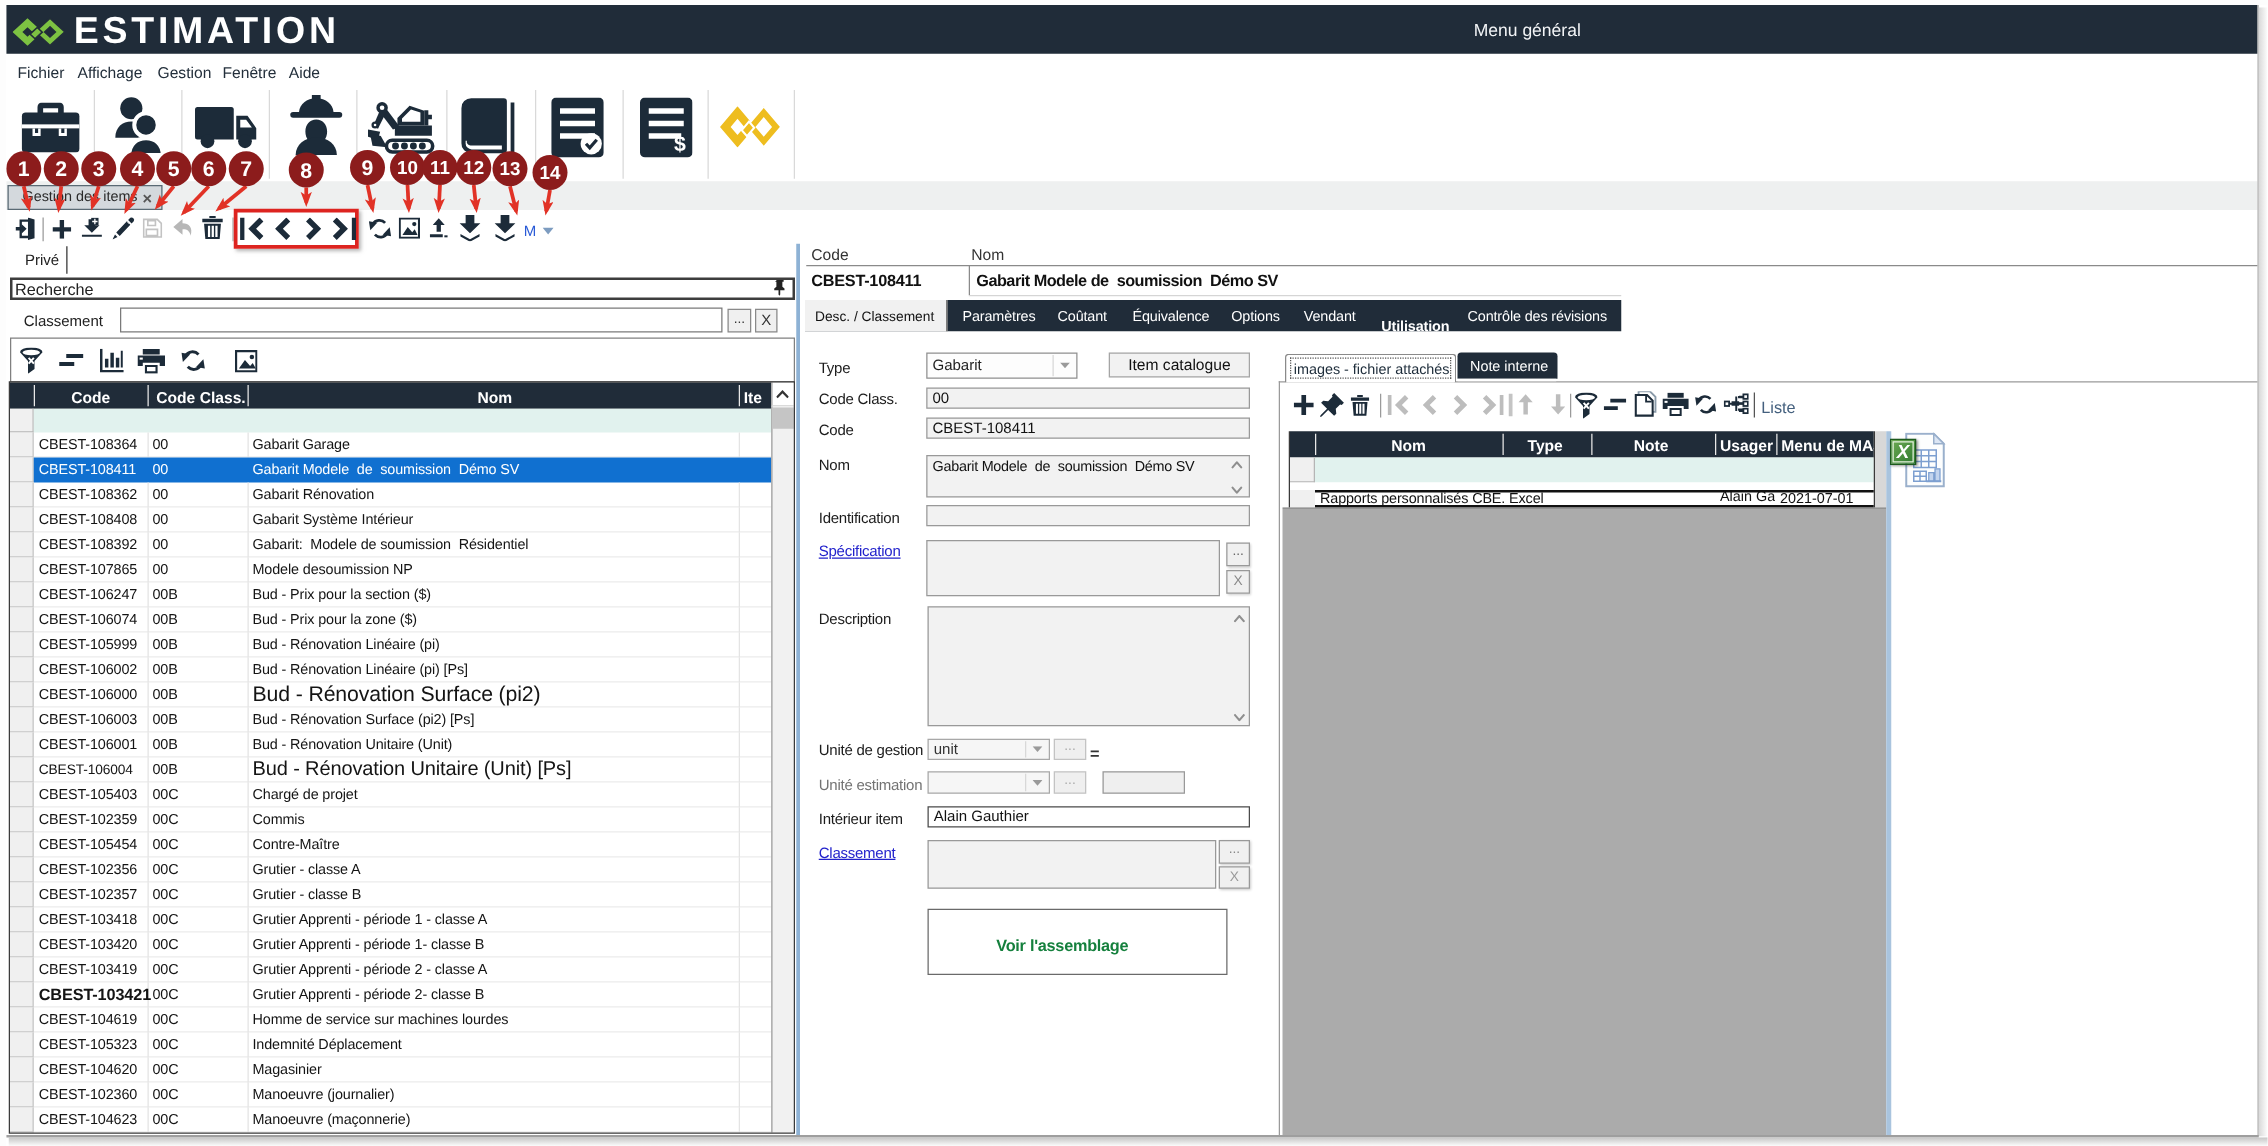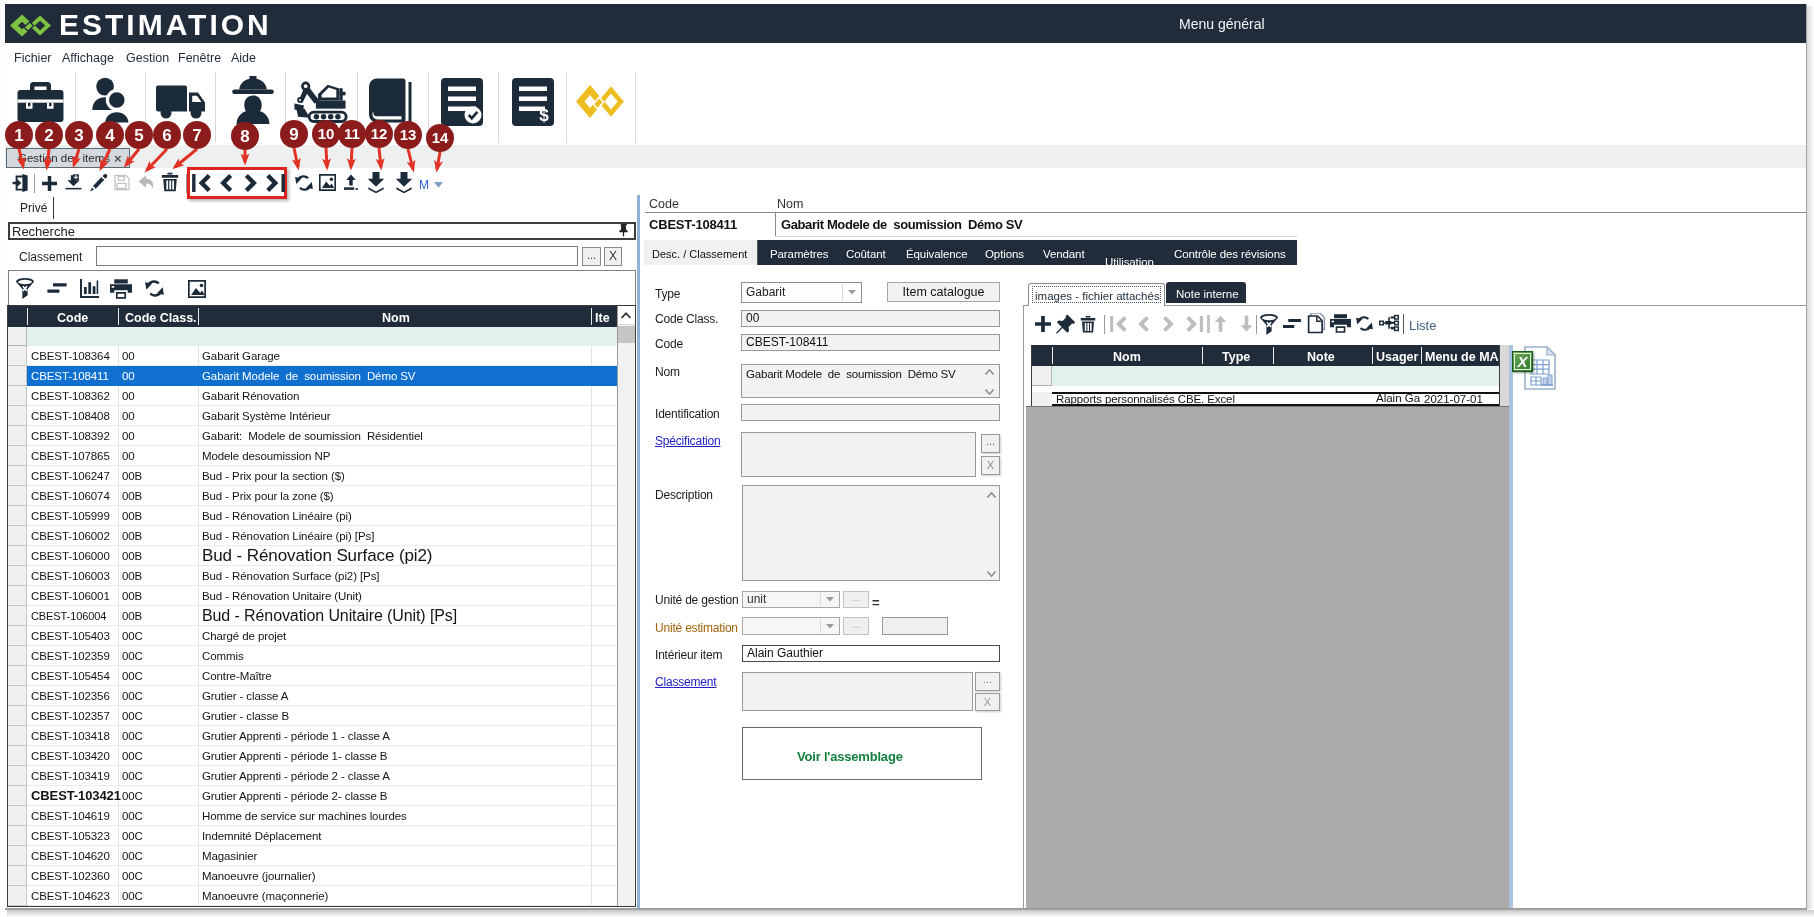--- a/index.html
+++ b/index.html
@@ -464,31 +464,31 @@
     <div class="ab" style="left:781px;top:216px;font-size:13px;color:#111;font-weight:bold;line-height:17px;white-space:pre;letter-spacing:-0.4px;">Gabarit Modele de  soumission  Démo SV</div>
     <div class="ab" style="left:775px;top:236px;width:522px;height:1px;background:#d5d5d5;"></div>
     <div class="ab" style="left:644px;top:240px;width:653px;height:25px;background:#202c39;"></div>
     <div class="ab" style="left:644px;top:240px;width:114px;height:25px;background:#f1f1f1;border-right:1px solid #555;"></div>
     <div class="ab" style="left:652px;top:247px;font-size:11px;color:#111;font-weight:normal;line-height:15.5px;white-space:pre;">Desc. / Classement</div>
     <div class="ab" style="left:770px;top:247px;font-size:11.5px;color:#fff;font-weight:normal;line-height:15.5px;white-space:pre;letter-spacing:-0.1px;">Paramètres</div>
     <div class="ab" style="left:846px;top:247px;font-size:11.5px;color:#fff;font-weight:normal;line-height:15.5px;white-space:pre;letter-spacing:-0.1px;">Coûtant</div>
     <div class="ab" style="left:906px;top:247px;font-size:11.5px;color:#fff;font-weight:normal;line-height:15.5px;white-space:pre;letter-spacing:-0.1px;">Équivalence</div>
     <div class="ab" style="left:985px;top:247px;font-size:11.5px;color:#fff;font-weight:normal;line-height:15.5px;white-space:pre;letter-spacing:-0.1px;">Options</div>
     <div class="ab" style="left:1043px;top:247px;font-size:11.5px;color:#fff;font-weight:normal;line-height:15.5px;white-space:pre;letter-spacing:-0.1px;">Vendant</div>
-    <div class="ab" style="left:1105px;top:255px;font-size:11.5px;color:#fff;font-weight:normal;line-height:15.5px;white-space:pre;letter-spacing:-0.1px;">Utilisation</div>
+    <div class="ab" style="left:1105px;top:255px;font-size:11.5px;color:#fff;font-weight:bold;line-height:15.5px;white-space:pre;letter-spacing:-0.1px;">Utilisation</div>
     <div class="ab" style="left:1174px;top:247px;font-size:11.5px;color:#fff;font-weight:normal;line-height:15.5px;white-space:pre;letter-spacing:-0.1px;">Contrôle des révisions</div>
     <div class="ab" style="left:655px;top:286px;font-size:12px;color:#1c1c1c;font-weight:normal;line-height:16px;white-space:pre;letter-spacing:-0.2px;">Type</div>
     <div class="ab" style="left:655px;top:311px;font-size:12px;color:#1c1c1c;font-weight:normal;line-height:16px;white-space:pre;letter-spacing:-0.2px;">Code Class.</div>
     <div class="ab" style="left:655px;top:336px;font-size:12px;color:#1c1c1c;font-weight:normal;line-height:16px;white-space:pre;letter-spacing:-0.2px;">Code</div>
     <div class="ab" style="left:655px;top:364px;font-size:12px;color:#1c1c1c;font-weight:normal;line-height:16px;white-space:pre;letter-spacing:-0.2px;">Nom</div>
     <div class="ab" style="left:655px;top:406px;font-size:12px;color:#1c1c1c;font-weight:normal;line-height:16px;white-space:pre;letter-spacing:-0.2px;">Identification</div>
     <div class="ab" style="left:655px;top:433px;font-size:12px;color:#2222cc;font-weight:normal;line-height:16px;white-space:pre;text-decoration:underline;letter-spacing:-0.2px;">Spécification</div>
     <div class="ab" style="left:655px;top:487px;font-size:12px;color:#1c1c1c;font-weight:normal;line-height:16px;white-space:pre;letter-spacing:-0.2px;">Description</div>
     <div class="ab" style="left:655px;top:592px;font-size:12px;color:#1c1c1c;font-weight:normal;line-height:16px;white-space:pre;letter-spacing:-0.2px;">Unité de gestion</div>
-    <div class="ab" style="left:655px;top:620px;font-size:12px;color:#a16207;font-weight:normal;line-height:16px;white-space:pre;letter-spacing:-0.2px;text-align:right;">Unité estimation</div>
+    <div class="ab" style="left:655px;top:620px;font-size:12px;color:#737373;font-weight:normal;line-height:16px;white-space:pre;letter-spacing:-0.2px;text-align:right;">Unité estimation</div>
     <div class="ab" style="left:655px;top:647px;font-size:12px;color:#1c1c1c;font-weight:normal;line-height:16px;white-space:pre;letter-spacing:-0.2px;">Intérieur item</div>
     <div class="ab" style="left:655px;top:674px;font-size:12px;color:#2222cc;font-weight:normal;line-height:16px;white-space:pre;text-decoration:underline;letter-spacing:-0.2px;">Classement</div>
     <div class="ab" style="left:741px;top:282px;width:121px;height:21px;background:#fdfdfd;border:1px solid #8f8f8f;"></div>
     <div class="ab" style="left:746px;top:285px;font-size:12px;color:#222;font-weight:normal;line-height:14px;white-space:pre;">Gabarit</div>
     <svg class="ic" style="left:848px;top:290px;color:#9a9a9a" width="8" height="5" viewBox="0 0 8 5" fill="currentColor">
       <path d="M0 0 h8 l-4 4.5 z"></path>
     </svg>
     <div class="ab" style="left:842px;top:284px;width:1px;height:17px;background:#d8d8d8;"></div>
     <div class="ab" style="left:887px;top:282px;width:113px;height:20px;background:#f2f2f2;border:1px solid #a5a5a5;text-align:center;font-size:12.5px;color:#111;line-height:19px;">Item catalogue</div>
     <div class="ab" style="left:741px;top:310px;width:259px;height:17px;background:#f2f2f2;border:1px solid #999;"></div>

